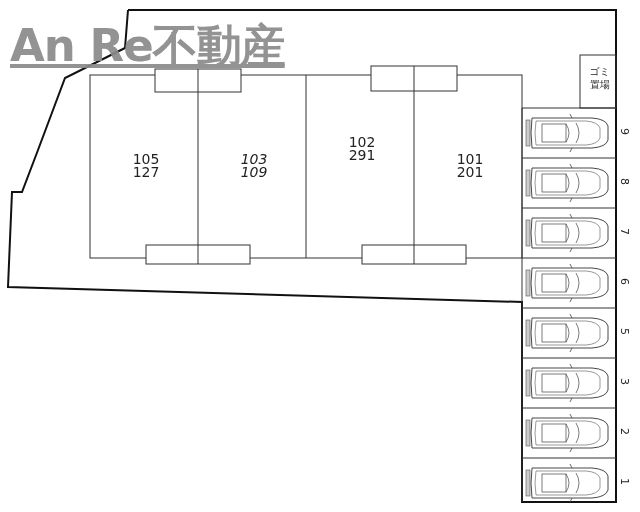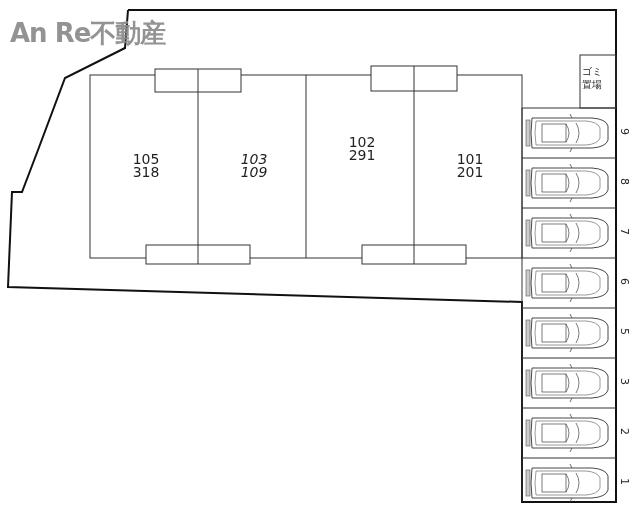--- a/index.html
+++ b/index.html
@@ -1,20 +1,20 @@
 <!DOCTYPE html>
 <html><head>
 <meta charset="utf-8">
 <style>
   html,body{margin:0;padding:0;background:#ffffff;}
   body{width:640px;height:512px;position:relative;overflow:hidden;font-family:"DejaVu Sans",sans-serif;}
   #plan{position:absolute;left:0;top:0;width:640px;height:512px;}
-  .watermark{position:absolute;left:10px;top:16px;font-family:"DejaVu Sans",sans-serif;font-weight:bold;font-size:26px;color:#8a8a8a;letter-spacing:-1px;opacity:.92;white-space:nowrap;}
+  .watermark{position:absolute;left:10px;top:16px;font-family:"DejaVu Sans",sans-serif;font-weight:bold;font-size:45px;color:#8a8a8a;letter-spacing:-1px;opacity:.92;white-space:nowrap;text-decoration:underline;}
   .unit-label{position:absolute;font-family:"DejaVu Sans",sans-serif;font-size:14px;line-height:13px;color:#222;text-align:center;width:40px;}
-  .gomi{position:absolute;left:582px;top:56px;width:28px;height:44px;font-size:10px;line-height:13px;color:#222;text-align:left;display:flex;flex-direction:column;justify-content:center;}
+  .gomi{position:absolute;left:582px;top:56px;width:28px;height:44px;font-size:10px;line-height:13px;color:#222;text-align:right;display:flex;flex-direction:column;justify-content:center;}
   .stall-num{position:absolute;left:614px;width:20px;font-size:11px;color:#222;text-align:center;transform:rotate(90deg);}
 </style>
 </head>
 <body>
 
 <svg id="plan" viewBox="0 0 640 512" xmlns="http://www.w3.org/2000/svg">
 
   <polyline points="128,10 616,10 616,502 522,502 522,302 8,287 12,192 22,192 38,150 65,78 125,48 128,10" fill="none" stroke="#111" stroke-width="2"></polyline>
 
   <g fill="none" stroke="#333" stroke-width="1">
@@ -67,21 +67,21 @@
     <use href="#car" x="526" y="364"></use>
     <use href="#car" x="526" y="414"></use>
     <use href="#car" x="526" y="464"></use>
   </g>
 </svg>
 
 <div class="watermark">An Re不動産</div>
 
 <div class="unit-label" style="left:126px;top:153px;">
   <div>105</div>
-  <div>318</div>
+  <div>127</div>
 </div>
 <div class="unit-label" style="left:234px;top:153px;font-style:italic;">
   <div>103</div>
   <div>109</div>
 </div>
 <div class="unit-label" style="left:342px;top:136px;">
   <div>102</div>
   <div>291</div>
 </div>
 <div class="unit-label" style="left:450px;top:153px;">

